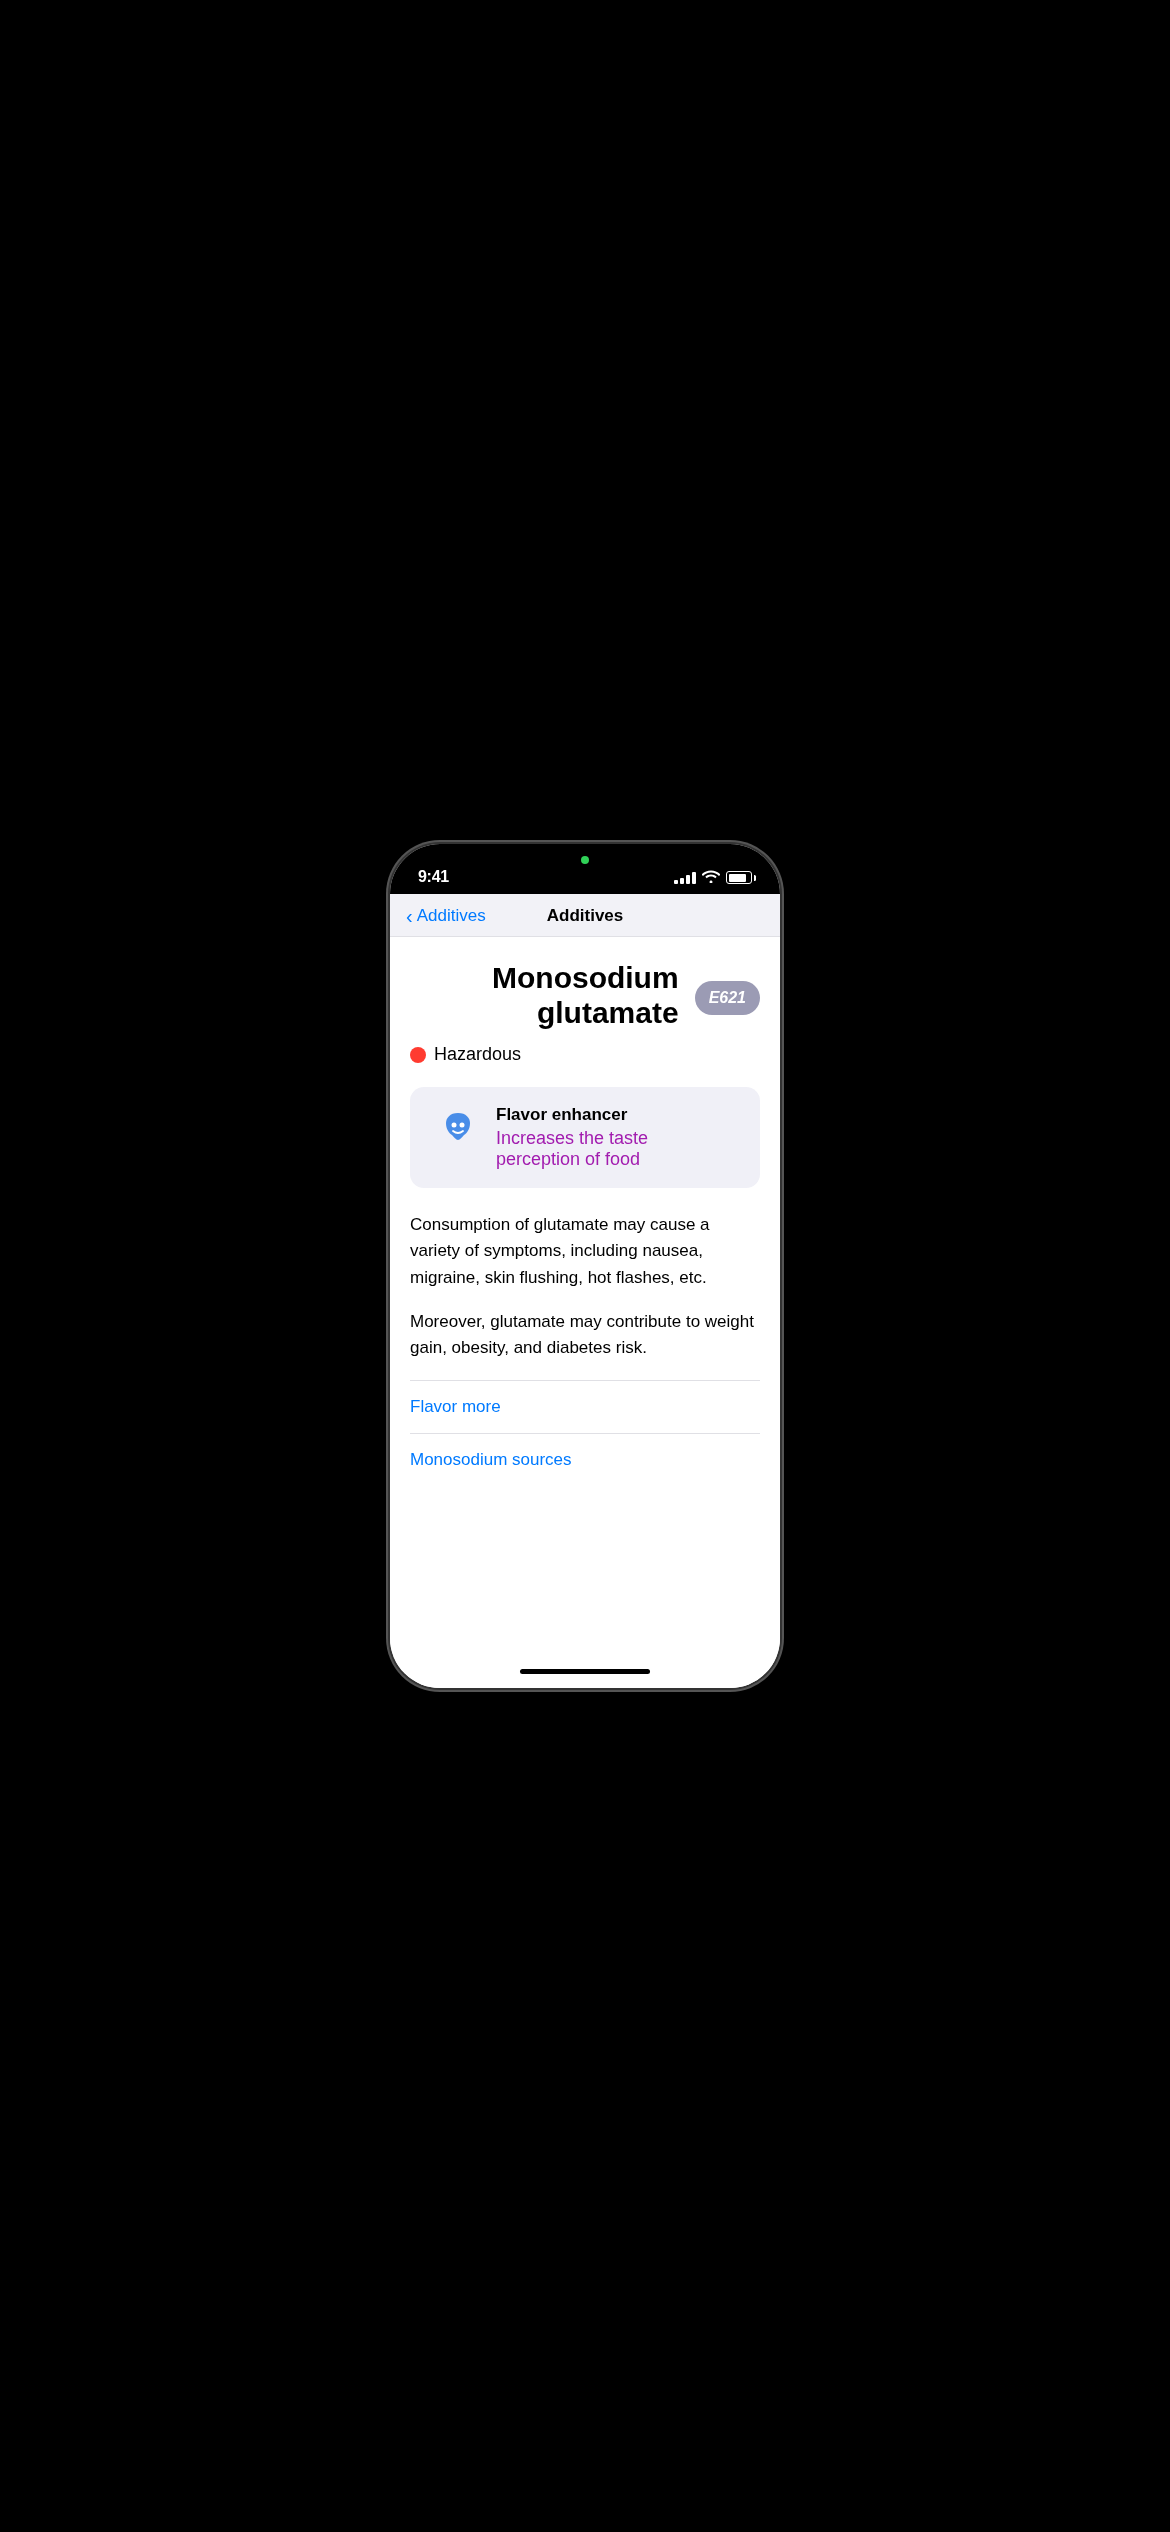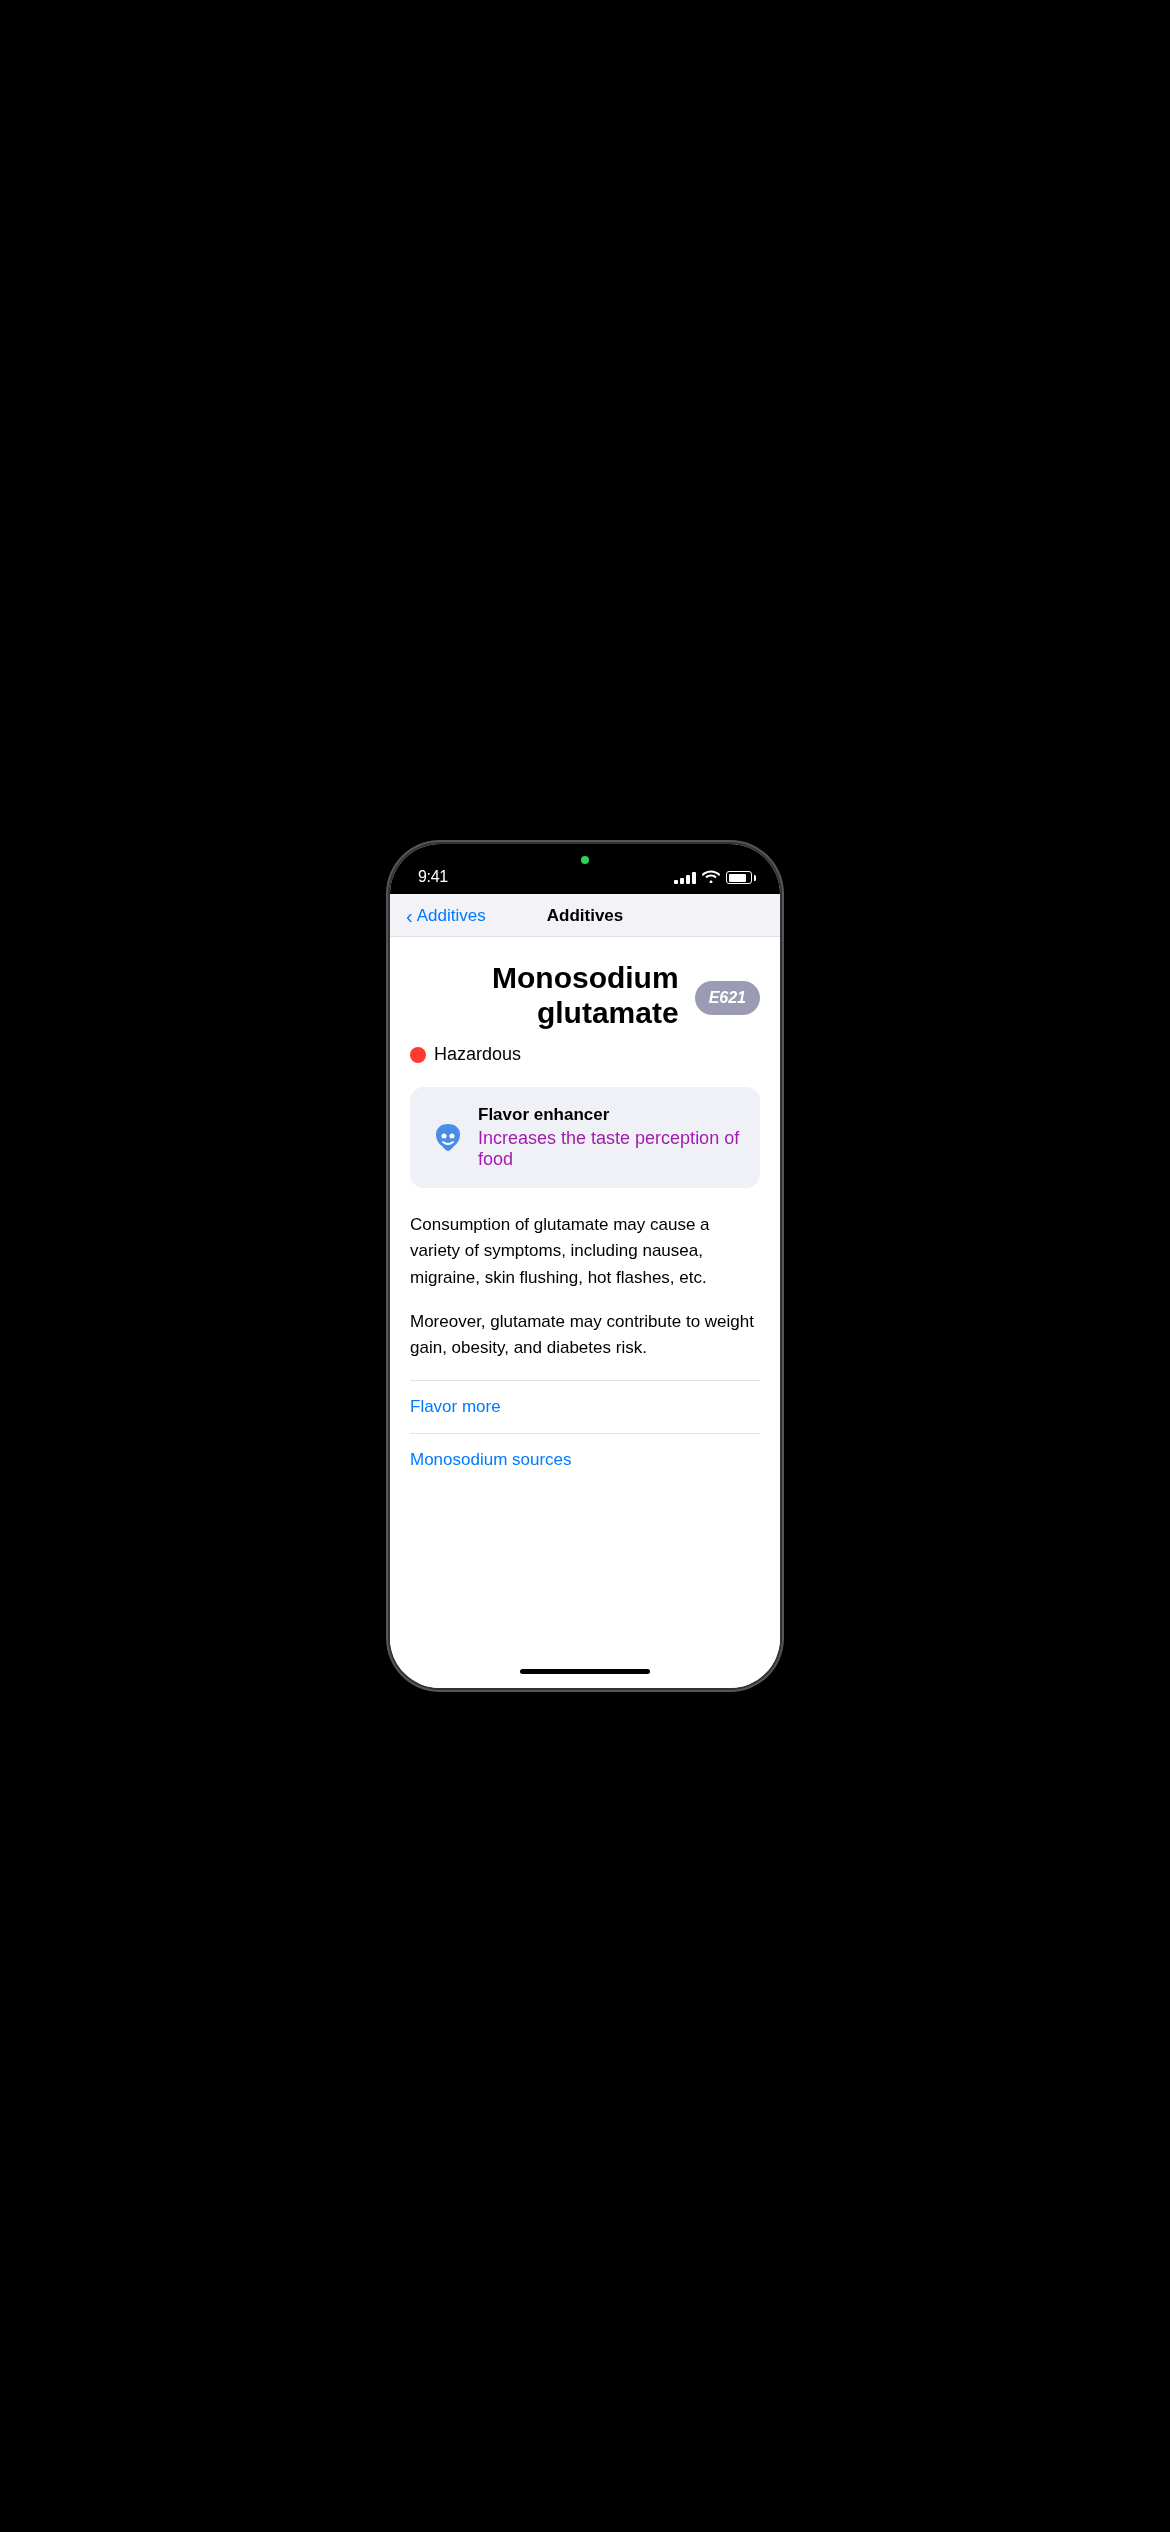--- a/index.html
+++ b/index.html
@@ -37,21 +37,21 @@
       display: flex;
       align-items: flex-end;
       justify-content: space-between;
       padding: 0 28px 8px;
       flex-shrink: 0;
     }
 
     .status-time {
       color: #fff;
       font-size: 16px;
-      font-weight: 400;
+      font-weight: 700;
       letter-spacing: -0.3px;
     }
 
     .status-icons {
       display: flex;
       align-items: center;
       gap: 6px;
     }
 
     .signal-bars {
@@ -207,24 +207,24 @@
 
     .hazard-label {
       font-size: 18px;
       color: #000;
     }
 
     
     .info-card {
       background: #f0f0f7;
       border-radius: 14px;
-      padding: 18px 16px;
-      display: flex;
-      align-items: center;
-      gap: 8px;
+      padding: 18px 26px;
+      display: flex;
+      align-items: flex-start;
+      gap: 16px;
       margin-bottom: 24px;
     }
 
     .info-card-icon {
       width: 44px;
       height: 44px;
       flex-shrink: 0;
     }
 
     .info-card-text {

